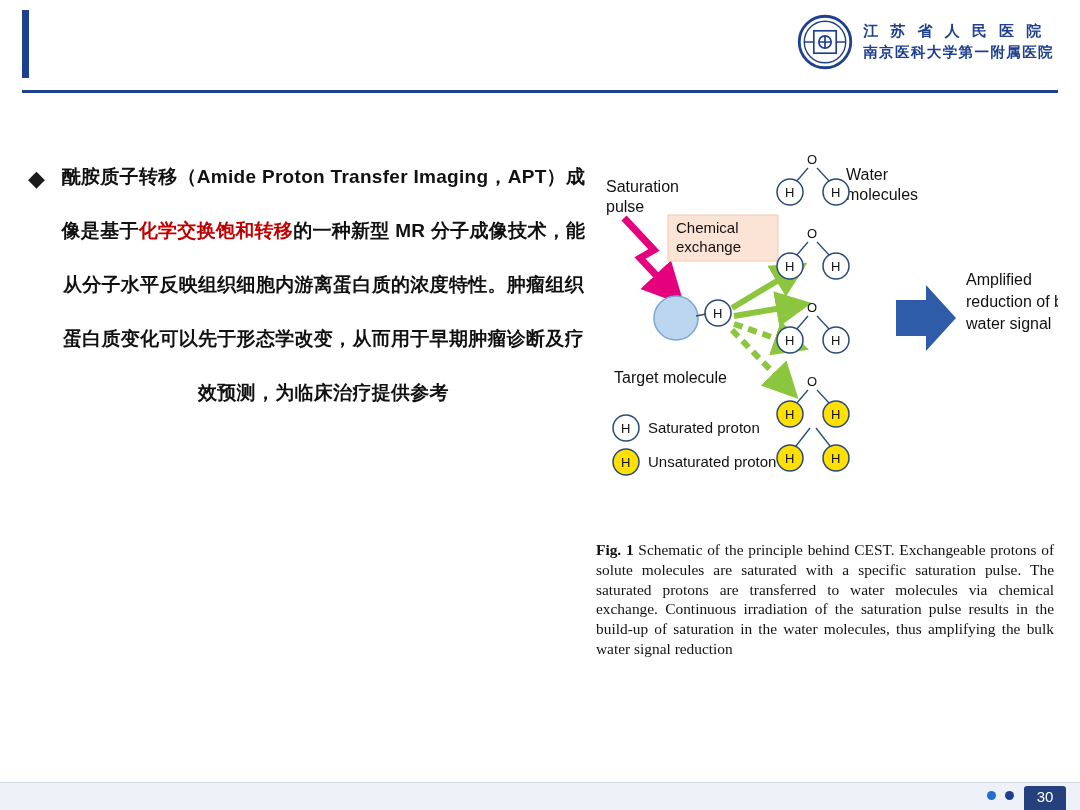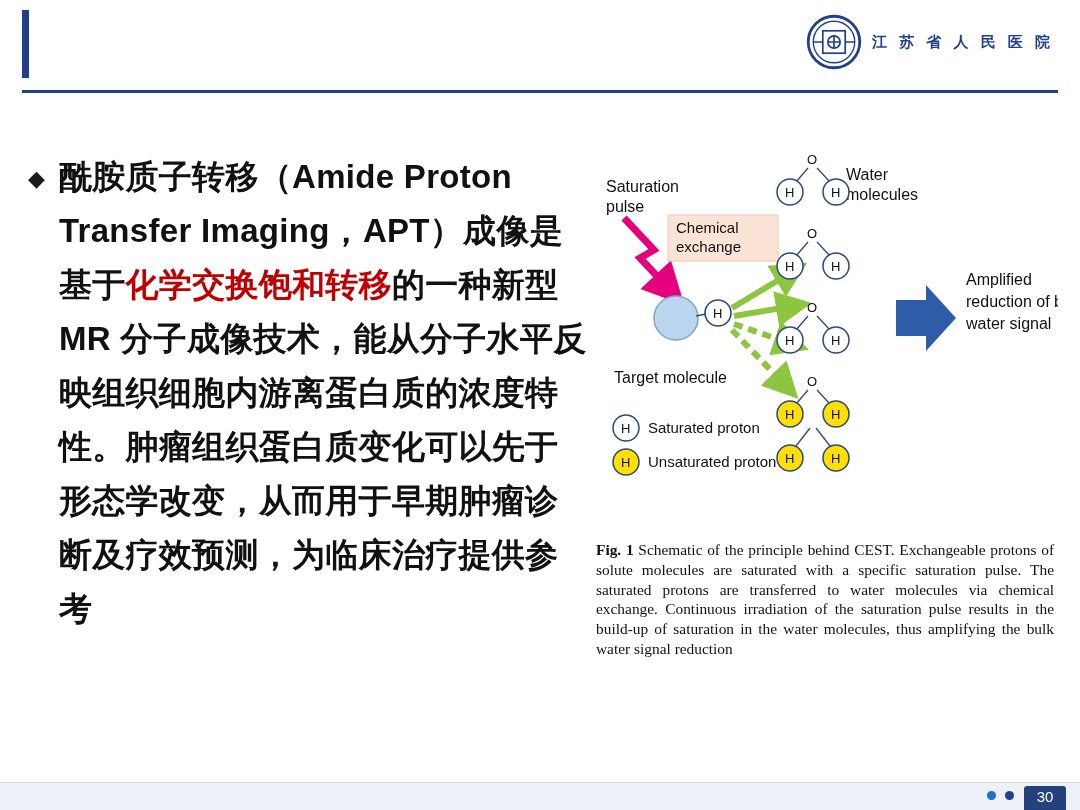--- a/index.html
+++ b/index.html
@@ -94,25 +94,26 @@
     gap: 14px;
   }
   .bullet-marker {
     font-size: 22px;
     color: #1a1a1a;
     line-height: 54px;
     flex: 0 0 auto;
     padding-top: 2px;
   }
   .bullet-text {
-    font-size: 33px;
+    font-size: 19px;
     font-weight: bold;
     line-height: 54px;
     color: #111111;
     letter-spacing: 0.3px;
+    text-align: center;
   }
   .hl { color: #c00000; }
 
   
   .figure-wrap {
     position: absolute;
     left: 596px;
     top: 48px;
     width: 462px;
   }
@@ -179,20 +180,21 @@
     <svg class="logo-mark" viewBox="0 0 100 100">
       <circle cx="50" cy="50" r="46" fill="none" stroke="#1f3f8f" stroke-width="5"></circle>
       <circle cx="50" cy="50" r="37" fill="none" stroke="#1f3f8f" stroke-width="2.5"></circle>
       <rect x="30" y="30" width="40" height="40" fill="none" stroke="#1f3f8f" stroke-width="3"></rect>
       <circle cx="50" cy="50" r="11" fill="none" stroke="#1f3f8f" stroke-width="3"></circle>
       <path d="M50 39 L50 61 M39 50 L61 50" stroke="#1f3f8f" stroke-width="3"></path>
       <path d="M14 50 L30 50 M70 50 L86 50" stroke="#1f3f8f" stroke-width="2.5"></path>
     </svg>
     <div class="logo-text">
       <div class="logo-line">江 苏 省 人 民 医 院</div>
+      <div class="logo-line sub">南京医科大学第一附属医院</div>
     </div>
   </div>
 
   <div class="header-rule"></div>
 </div>
 
 <div class="content">
 
   <div class="bullet-block">
     <div class="bullet-marker">◆</div>

